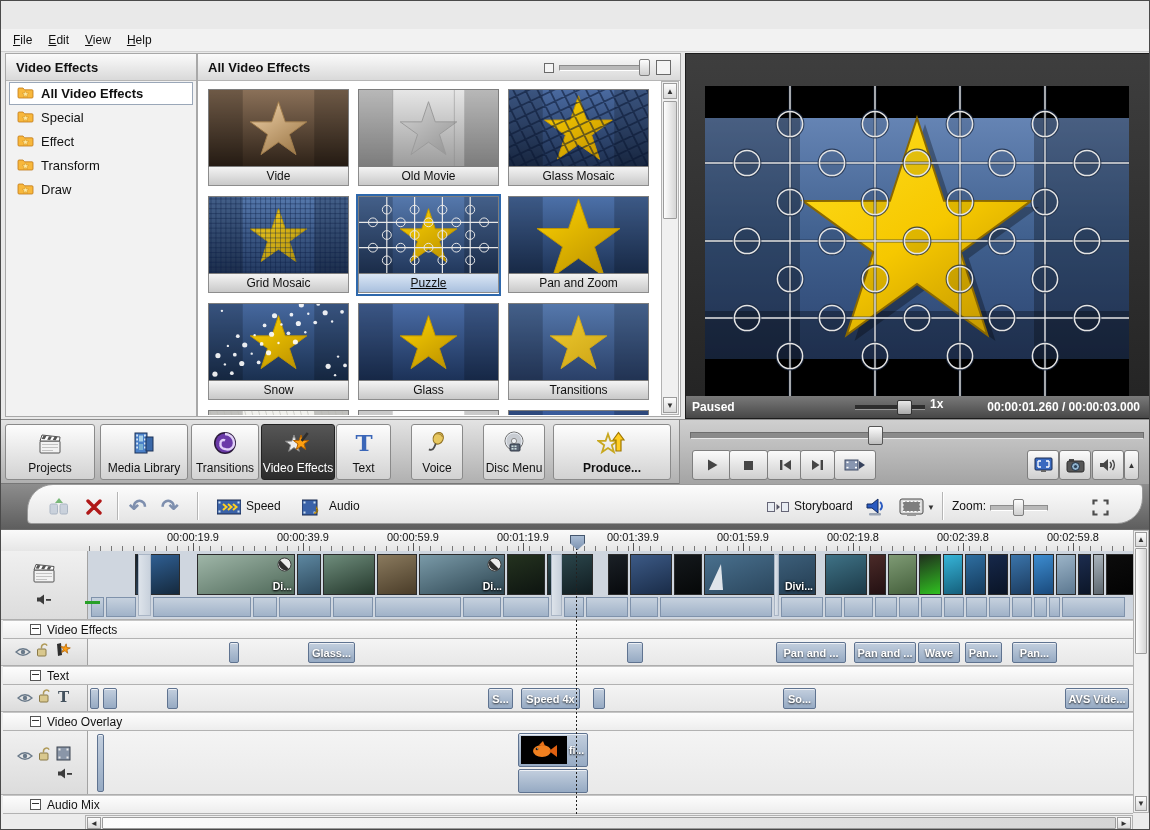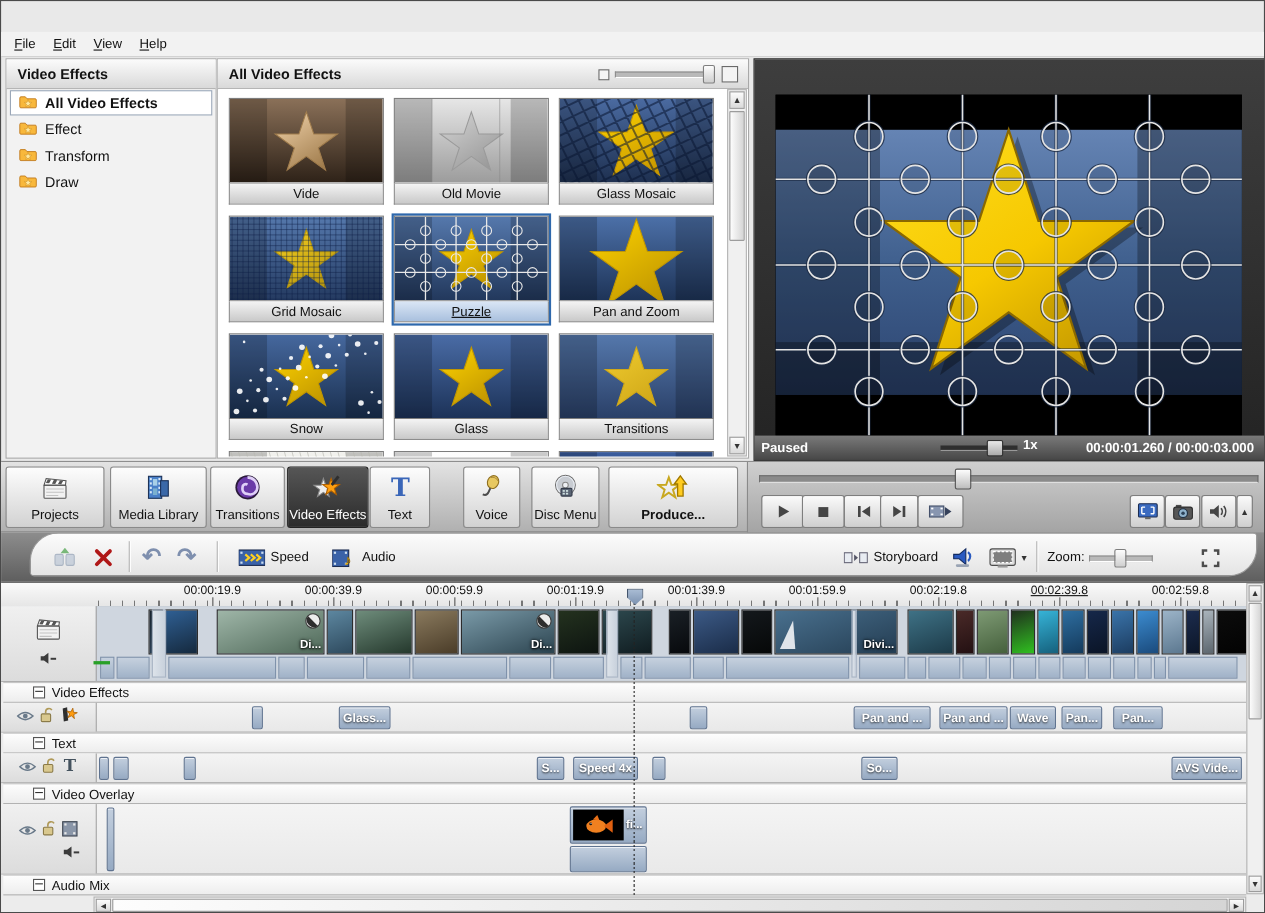--- a/index.html
+++ b/index.html
@@ -118,20 +118,27 @@
               <path d="M1 3.2 Q1 2 2 2 L6 2 L7.6 3.8 L15 3.8 Q16 3.8 16 4.8 L16 11 Q16 12 15 12 L2 12 Q1 12 1 11 Z" fill="#f8b83c" stroke="#c07818" stroke-width="0.8"></path>
               <polygon points="8.5,4.6 9.4,7.0 11.9,7.1 9.9,8.7 10.6,11.1 8.5,9.7 6.4,11.1 7.1,8.7 5.1,7.1 7.6,7.0" fill="#ffe9a0" stroke="#d09020" stroke-width="0.5"></polygon>
             </svg></span>
           <span>All Video Effects</span>
         </div>
         <div class="side-item">
           <span><svg width="17" height="13">
               <path d="M1 3.2 Q1 2 2 2 L6 2 L7.6 3.8 L15 3.8 Q16 3.8 16 4.8 L16 11 Q16 12 15 12 L2 12 Q1 12 1 11 Z" fill="#f8b83c" stroke="#c07818" stroke-width="0.8"></path>
               <polygon points="8.5,4.6 9.4,7.0 11.9,7.1 9.9,8.7 10.6,11.1 8.5,9.7 6.4,11.1 7.1,8.7 5.1,7.1 7.6,7.0" fill="#ffe9a0" stroke="#d09020" stroke-width="0.5"></polygon>
             </svg></span>
+          <span>Special</span>
+        </div>
+        <div class="side-item">
+          <span><svg width="17" height="13">
+              <path d="M1 3.2 Q1 2 2 2 L6 2 L7.6 3.8 L15 3.8 Q16 3.8 16 4.8 L16 11 Q16 12 15 12 L2 12 Q1 12 1 11 Z" fill="#f8b83c" stroke="#c07818" stroke-width="0.8"></path>
+              <polygon points="8.5,4.6 9.4,7.0 11.9,7.1 9.9,8.7 10.6,11.1 8.5,9.7 6.4,11.1 7.1,8.7 5.1,7.1 7.6,7.0" fill="#ffe9a0" stroke="#d09020" stroke-width="0.5"></polygon>
+            </svg></span>
           <span>Effect</span>
         </div>
         <div class="side-item">
           <span><svg width="17" height="13">
               <path d="M1 3.2 Q1 2 2 2 L6 2 L7.6 3.8 L15 3.8 Q16 3.8 16 4.8 L16 11 Q16 12 15 12 L2 12 Q1 12 1 11 Z" fill="#f8b83c" stroke="#c07818" stroke-width="0.8"></path>
               <polygon points="8.5,4.6 9.4,7.0 11.9,7.1 9.9,8.7 10.6,11.1 8.5,9.7 6.4,11.1 7.1,8.7 5.1,7.1 7.6,7.0" fill="#ffe9a0" stroke="#d09020" stroke-width="0.5"></polygon>
             </svg></span>
           <span>Transform</span>
         </div>
         <div class="side-item">
@@ -587,21 +594,21 @@
               <rect x="20" y="1" width="2.6" height="10" transform="rotate(38 21 5)" fill="#2e2e2e"></rect>
             </svg></span>
           <span class="nlabel">Video Effects</span>
         </div>
         <div class="navbtn" style="left: 335px; width: 55px;">
           <span><svg width="22" height="24">
               <text x="11" y="20" font-family="'DejaVu Serif',serif" font-size="23" font-weight="bold" text-anchor="middle" fill="#3a66b8">T</text>
             </svg></span>
           <span class="nlabel">Text</span>
         </div>
-        <div class="navbtn" style="left: 410px; width: 52px; margin-left: 10px;">
+        <div class="navbtn" style="left: 410px; width: 52px;">
           <span><svg width="20" height="24">
               <g transform="rotate(24 10 10)">
                 <ellipse cx="10" cy="7" rx="5" ry="6" fill="#e8c860" stroke="#907020"></ellipse>
                 <path d="M6.5 4 a5 4 0 0 1 7 0" fill="none" stroke="#a88838"></path>
                 <path d="M10 13 L10 17 Q10 21 6 21" stroke="#4c4c4c" fill="none" stroke-width="1.8"></path>
               </g>
             </svg></span>
           <span class="nlabel">Voice</span>
         </div>
         <div class="navbtn" style="left: 482px; width: 62px;">
@@ -769,21 +776,21 @@
         <span class="ruler-label" style="left: 412px;">00:00:59.9</span>
         <span class="ruler-major" style="left: 412px;"></span>
         <span class="ruler-label" style="left: 522px;">00:01:19.9</span>
         <span class="ruler-major" style="left: 522px;"></span>
         <span class="ruler-label" style="left: 632px;">00:01:39.9</span>
         <span class="ruler-major" style="left: 632px;"></span>
         <span class="ruler-label" style="left: 742px;">00:01:59.9</span>
         <span class="ruler-major" style="left: 742px;"></span>
         <span class="ruler-label" style="left: 852px;">00:02:19.8</span>
         <span class="ruler-major" style="left: 852px;"></span>
-        <span class="ruler-label" style="left: 962px; text-decoration: underline;">00:02:39.8</span>
+        <span class="ruler-label" style="left: 962px;">00:02:39.8</span>
         <span class="ruler-major" style="left: 962px;"></span>
         <span class="ruler-label" style="left: 1072px;">00:02:59.8</span>
         <span class="ruler-major" style="left: 1072px;"></span>
       </div>
 
     <div class="track" id="video-track" style="top:21px;height:69px;background:#cfd6df;">
       <div id="video-clips" style="position:absolute;left:0;top:0;right:0;bottom:0;">
           <div class="vclip" style="left: 90px; width: 13px; background: linear-gradient(160deg, rgb(22, 34, 46), rgb(44, 66, 88));"></div>
           <div class="vaudio" style="left: 90px; width: 13px;"></div>
           <div class="vclip" style="left: 105px; width: 30px; background: linear-gradient(160deg, rgb(47, 95, 147), rgb(21, 41, 61));"></div>

